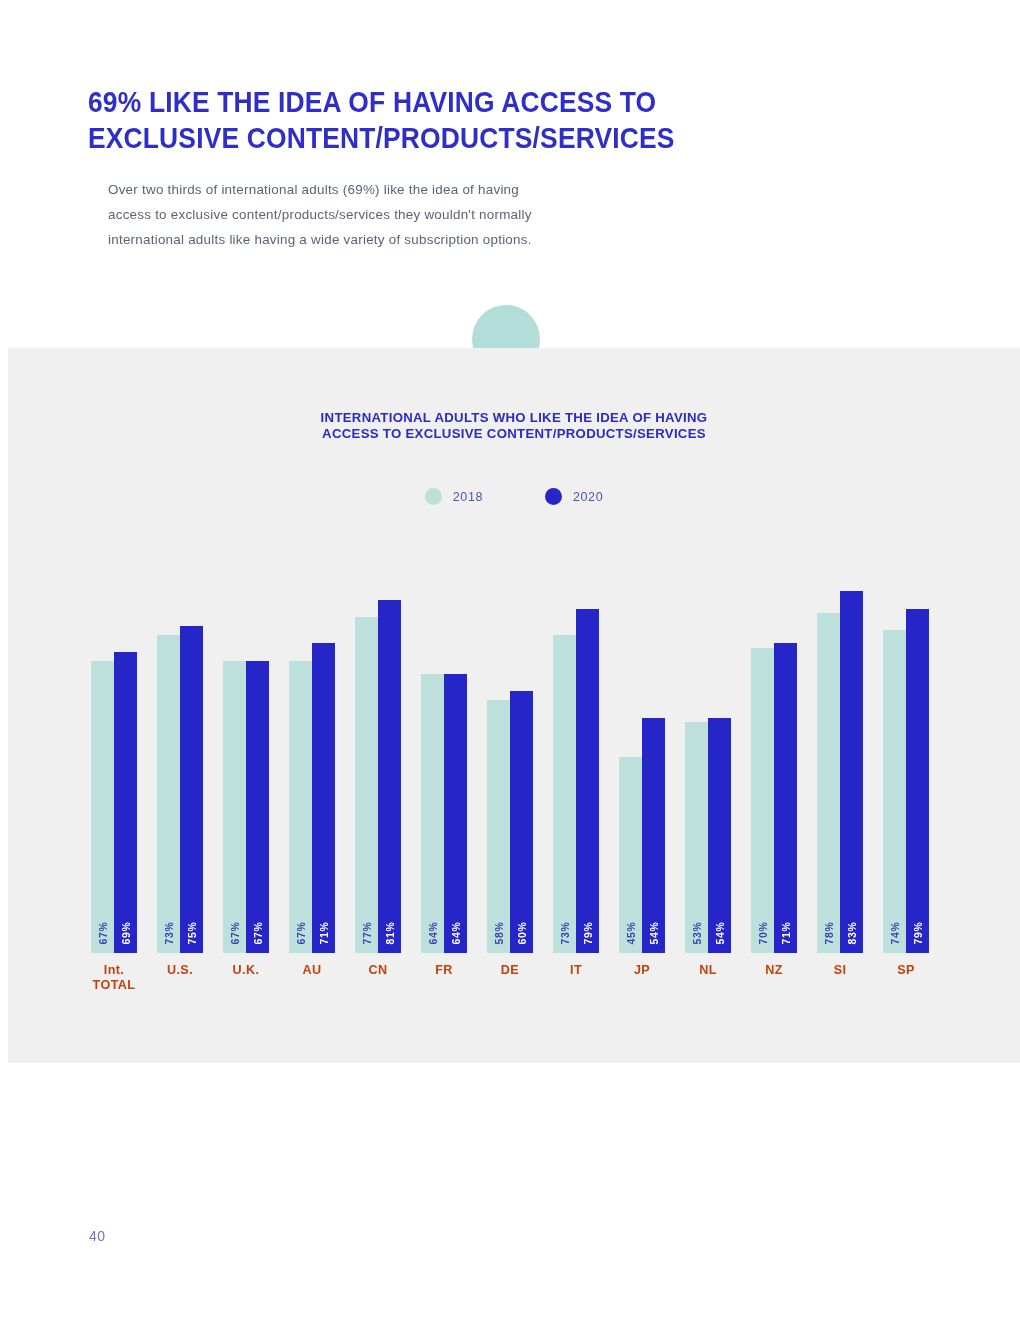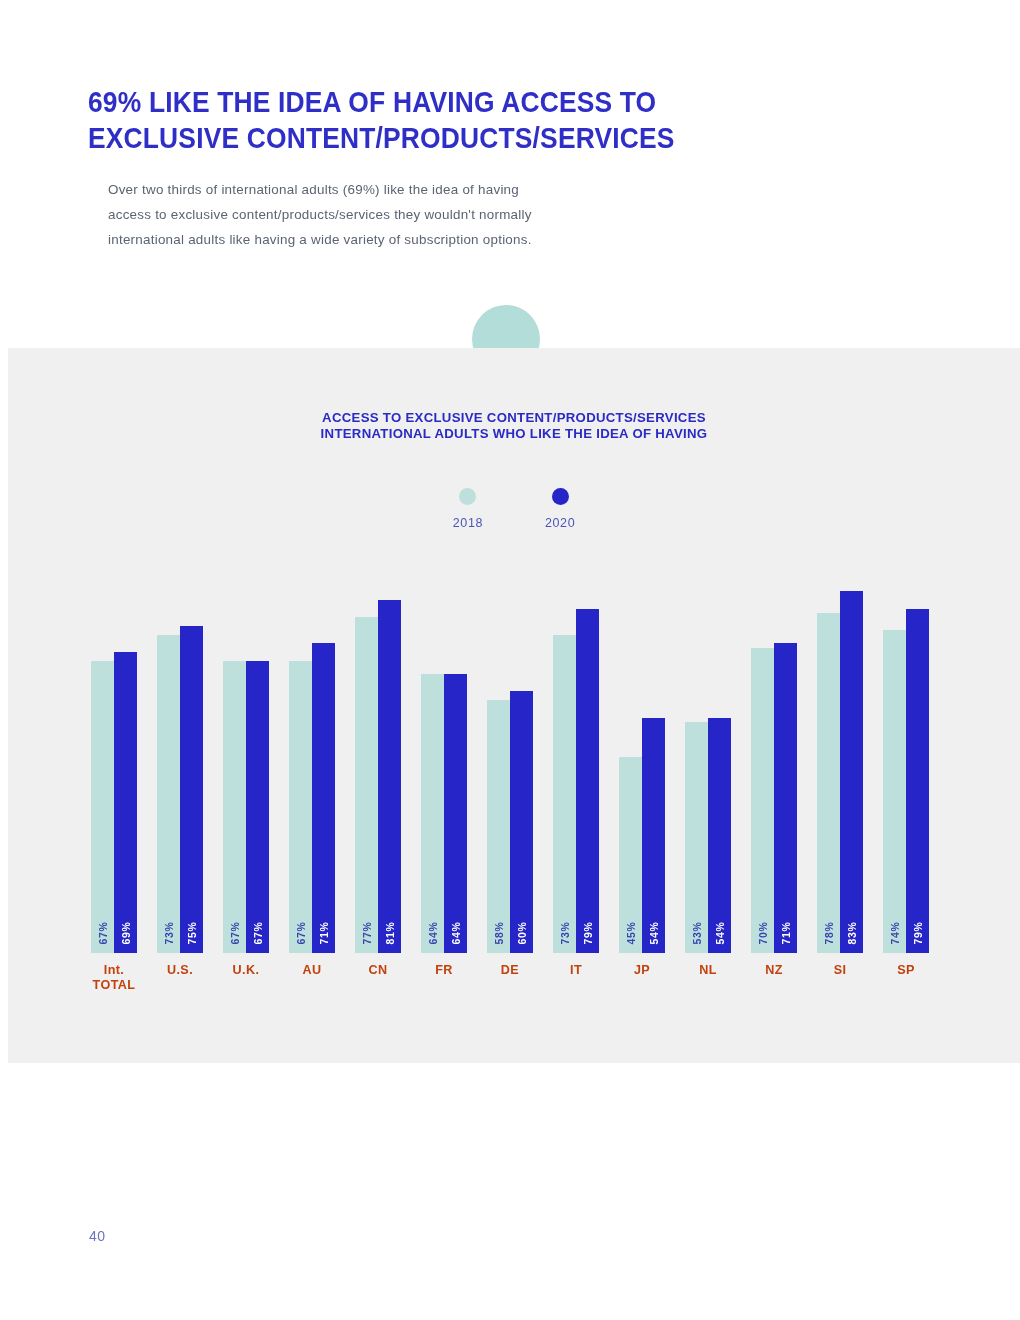--- a/index.html
+++ b/index.html
@@ -68,21 +68,21 @@
   }
   #chart-title .ln { display:block; }
 
   
   #legend {
     position:absolute;
     left:0; top:140px; width:1012px;
     display:flex; justify-content:center; align-items:center;
     gap:62px;
   }
-  .legend-item { display:flex; align-items:center; gap:11px;flex-direction:column; }
+  .legend-item { display:flex; align-items:center; gap:11px; }
   .legend-dot { width:17px; height:17px; border-radius:50%; display:block; }
   .legend-label { color:#4b55b4; font-size:12.5px; letter-spacing:0.6px; }
 
   
   #plot {
     position:absolute;
     left:83px;
     top:180px;
     width:860px;
     height:425px;
@@ -153,22 +153,22 @@
   <span class="ln">Over two thirds of international adults (69%) like the idea of having</span>
   <span class="ln">access to exclusive content/products/services they wouldn't normally</span>
   <span class="ln">international adults like having a wide variety of subscription options.</span>
 </div>
 
 <div id="deco-circle"></div>
 
 <div id="panel">
 
   <div id="chart-title">
+    <span class="ln">INTERNATIONAL ADULTS WHO LIKE THE IDEA OF HAVING</span>
     <span class="ln">ACCESS TO EXCLUSIVE CONTENT/PRODUCTS/SERVICES</span>
-    <span class="ln">INTERNATIONAL ADULTS WHO LIKE THE IDEA OF HAVING</span>
   </div>
 
   <div id="legend">
     <div class="legend-item">
       <span class="legend-dot" style="background:#bee0dd"></span>
       <span class="legend-label">2018</span>
     </div>
     <div class="legend-item">
       <span class="legend-dot" style="background:#2626c8"></span>
       <span class="legend-label">2020</span>

